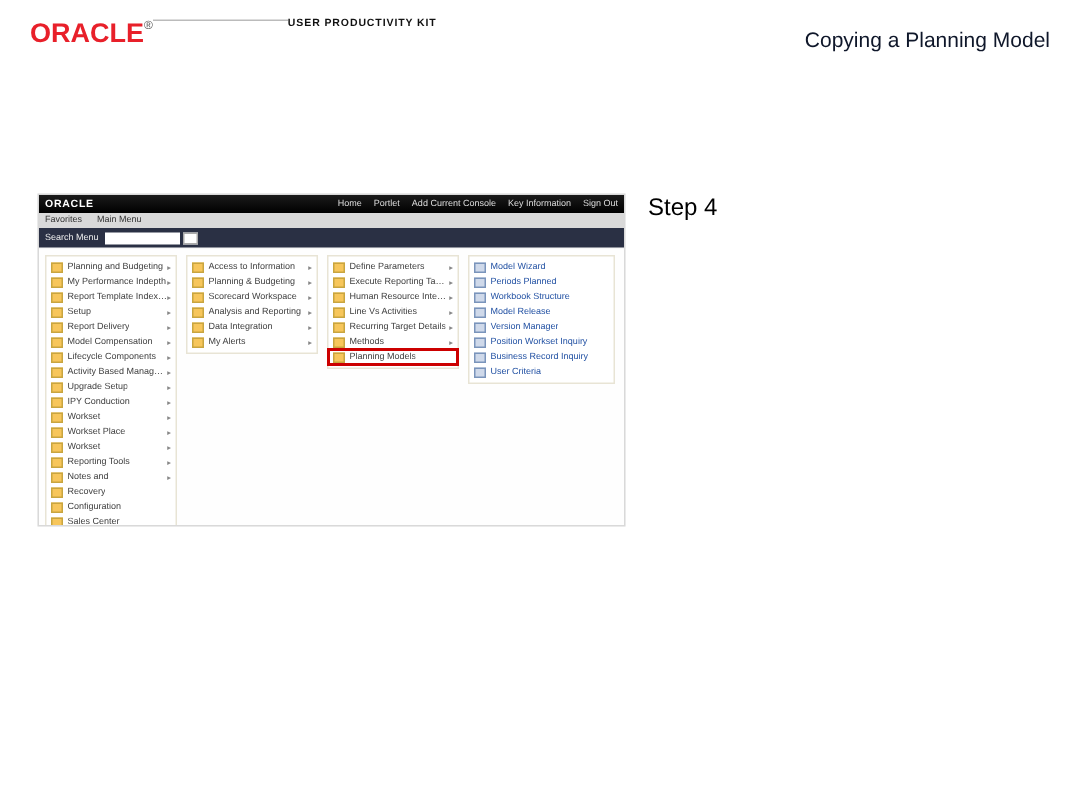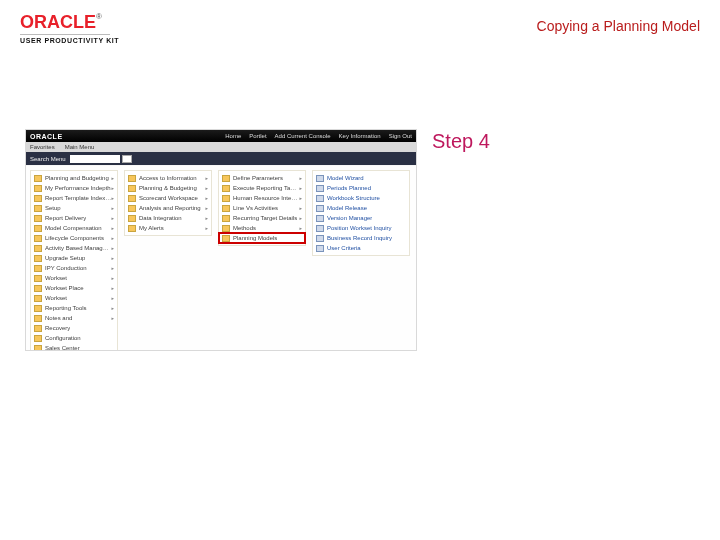--- a/index.html
+++ b/index.html
@@ -1,26 +1,26 @@
 <!DOCTYPE html>
 <html><head>
 <meta charset="utf-8">
 <style>
   * { box-sizing: border-box; margin: 0; padding: 0; }
   html, body { width: 720px; height: 540px; font-family: Arial, Helvetica, sans-serif; background: #fff; color: #000; }
   .page { width: 720px; height: 540px; position: relative; }
 
   
   .topbar { position: absolute; top: 12px; left: 20px; right: 20px; height: 50px; display: flex; justify-content: space-between; align-items: flex-start; }
-  .logo-block { display: flex; flex-direction: column; }
+  .logo-block { display: flex; }
   .oracle-logo { font-size: 18px; font-weight: bold; letter-spacing: 0px; color: #e8202a; font-family: Arial, sans-serif; }
   .oracle-logo .tm { font-size: 8px; vertical-align: top; color: #555; font-weight: normal; }
   .logo-divider { width: 90px; height: 1px; background: #bbb; margin-top: 1px; margin-bottom: 2px;}
   .upk { font-size: 7px; letter-spacing: 0.6px; color: #111; font-weight: bold;}
-  .doc-title { font-size: 14px; color: #b91c1c; margin-top: 6px; }
+  .doc-title { font-size: 14px; color: #0f172a; margin-top: 6px; }
 
   
   .shot { position: absolute; top: 129px; left: 25px; width: 392px; height: 222px; background: #f7f7f7; border: 1px solid #d9d9d9; font-size: 7px; color: #555; overflow: hidden;}
   .shot-header { height: 12px; background: linear-gradient(#1b1b1b,#000); display:flex; align-items:center; padding:0 4px; }
   .shot-header .mini-logo { color:#fff; font-size:7px; font-weight:bold; letter-spacing:0.5px;}
   .shot-header .spacer{flex:1;}
   .shot-header .nav-item{ color:#ddd; font-size:6px; margin-left:8px;}
   .shot-subhdr { height:10px; background:#d9d9d9; display:flex; align-items:center; padding:0 4px; color:#333; font-size:6px;}
   .shot-subhdr span{margin-right:10px;}
   .shot-search { height:13px; background:#2a3044; display:flex; align-items:center; padding:0 4px;}
@@ -36,21 +36,21 @@
   .col .row { display:flex; align-items:center; height:10px; padding:0 3px; white-space:nowrap; overflow:hidden;}
   .col .row .fico{ width:8px; height:7px; background:#f7c65b; border:1px solid #c9a53f; margin-right:3px; flex:0 0 auto; position:relative;}
   .col .row .fico::after{content:""; position:absolute; right:-1px; top:-2px; width:0; height:0;}
   .col .row .txt{ font-size:6px; color:#414141; overflow:hidden; text-overflow:ellipsis;}
   .col .row .arrow{ margin-left:auto; color:#888; font-size:5px;}
   .col3 .row.highlight{ outline:2px solid #c00; outline-offset:-1px; background:#fff;}
   .col4 .row .txt{ color:#2251a3;}
 
   
   .instr { position: absolute; top: 130px; left: 432px; right: 28px; }
-  .step-title { font-size: 20px; color:#be185d; margin-bottom: 24px;}
+  .step-title { font-size: 16px; color:#000000; margin-bottom: 24px;}
   .step-body { font-size: 13px; line-height:1.4; }
   .step-body b{ font-weight:bold;}
 </style>
 </head>
 <body>
 <div class="page">
 
   <div class="topbar">
     <div class="logo-block">
       <div class="oracle-logo">

